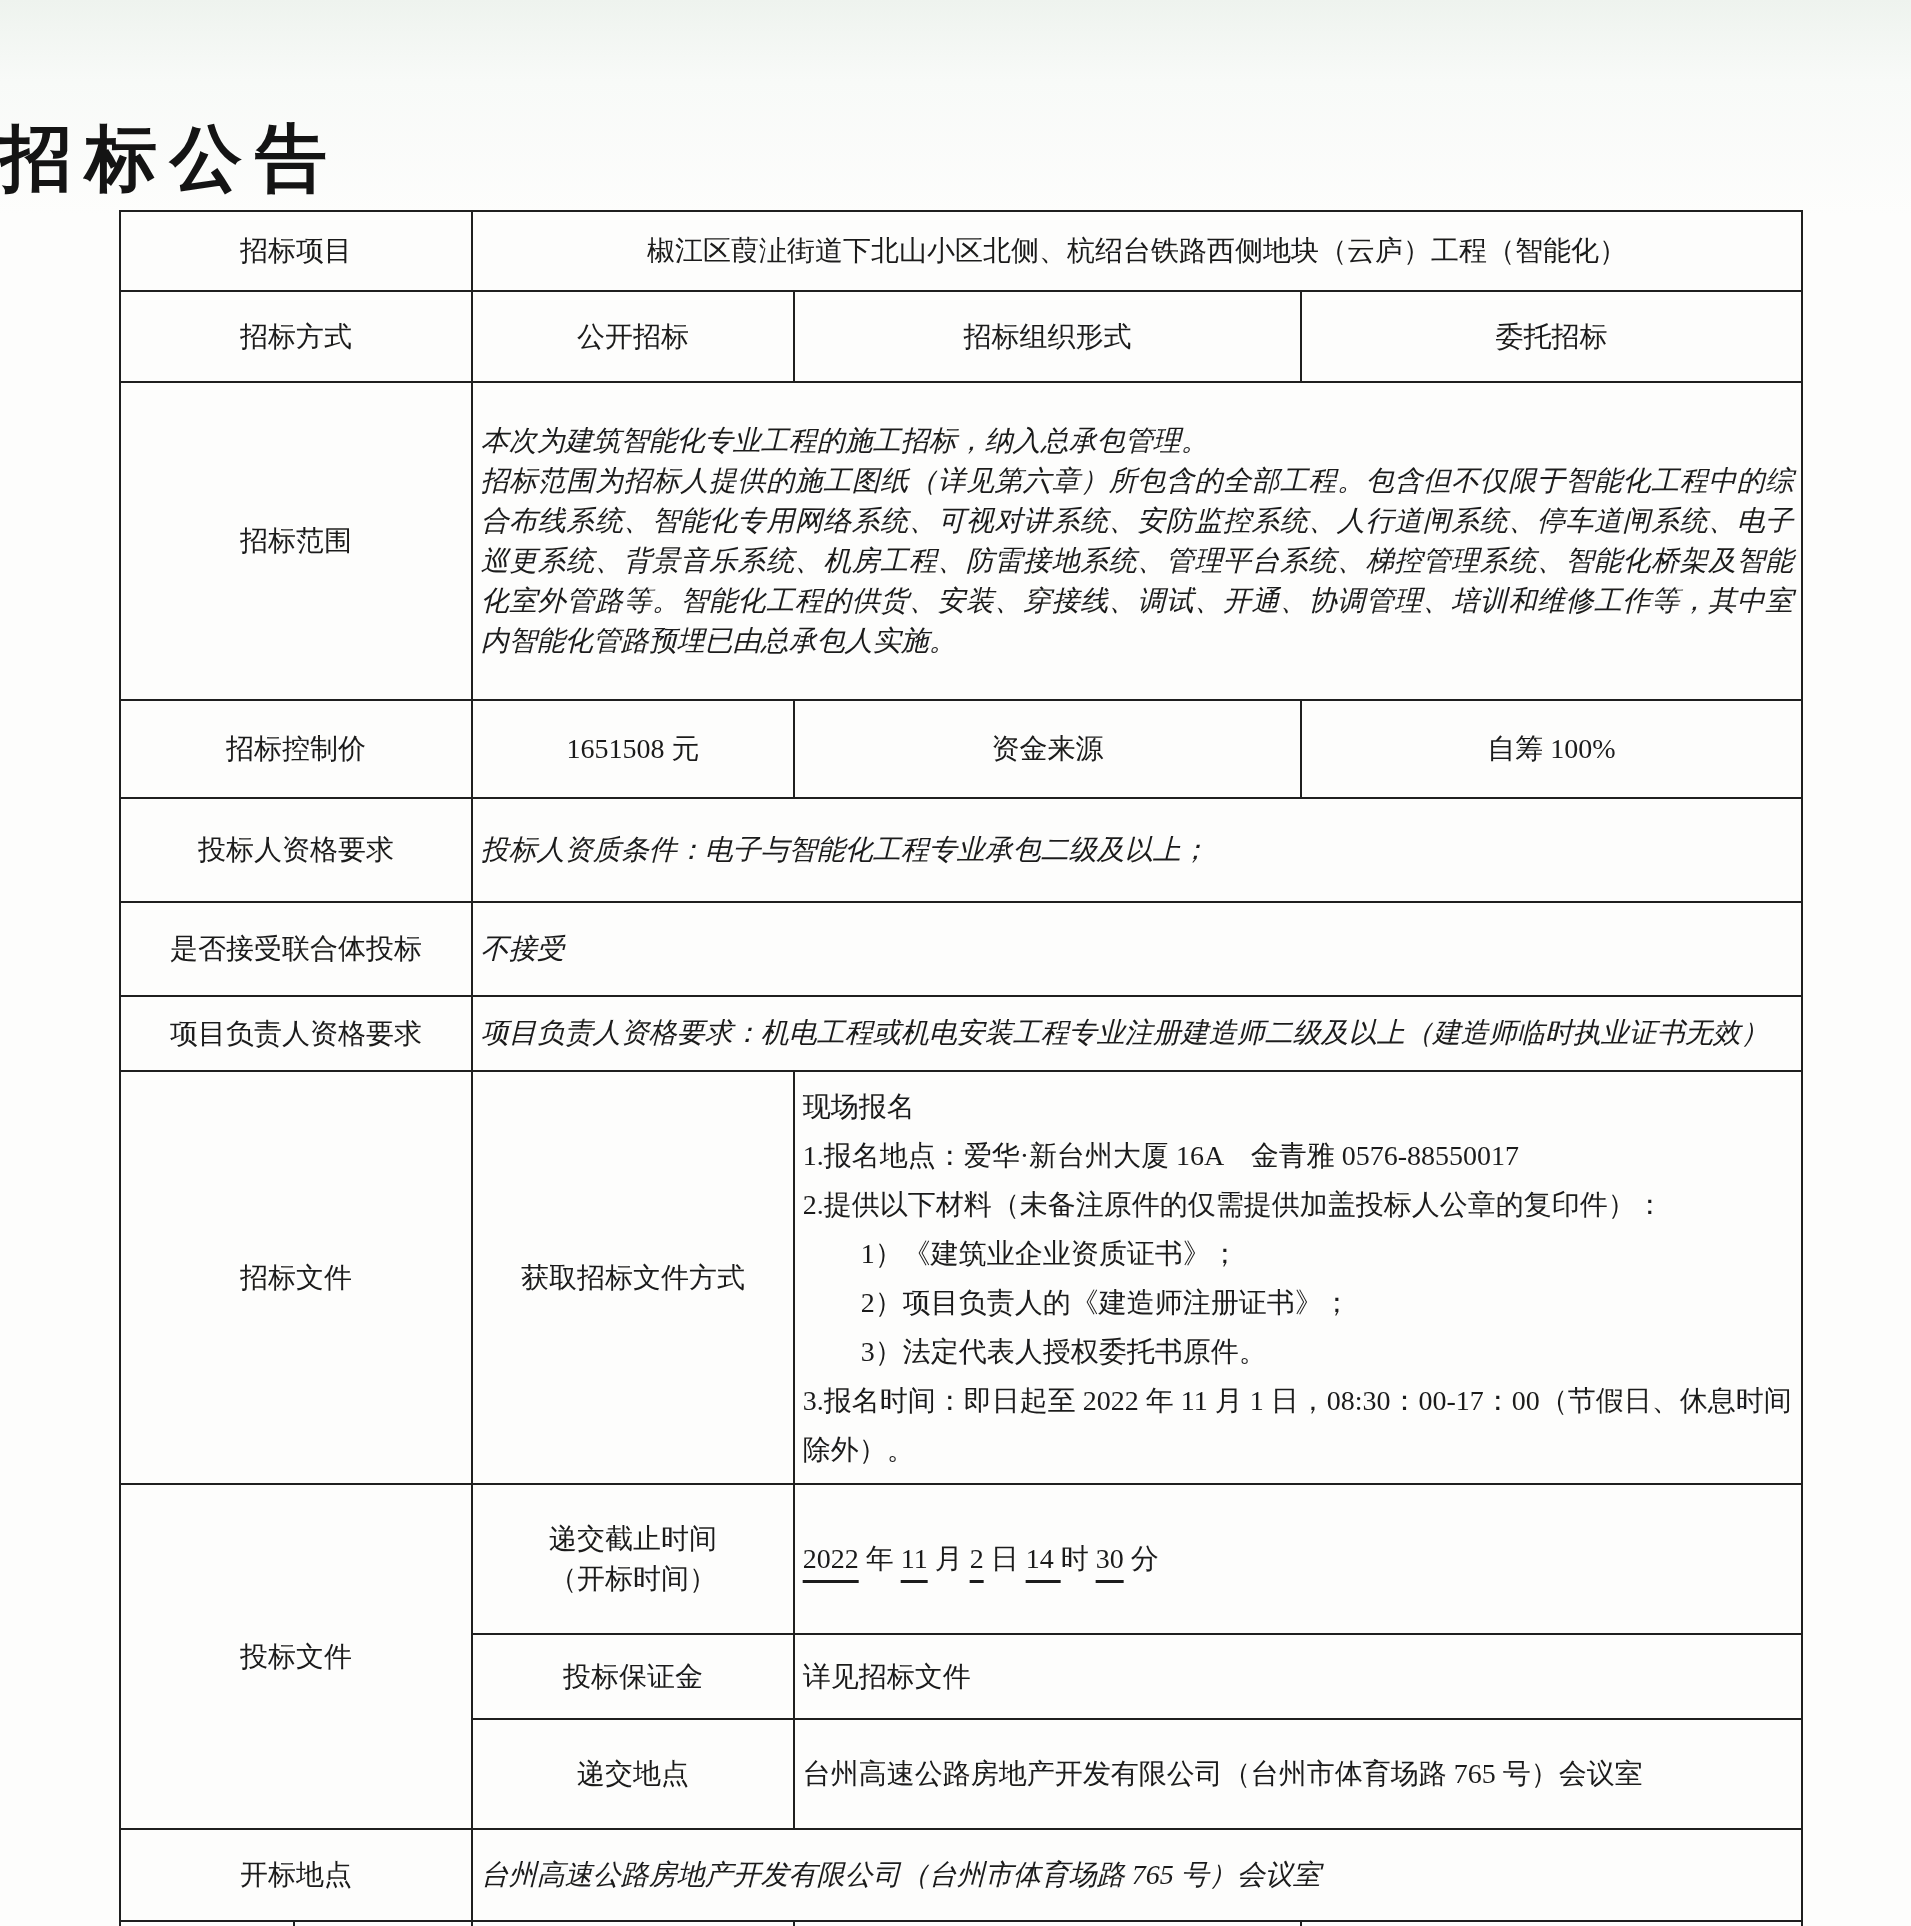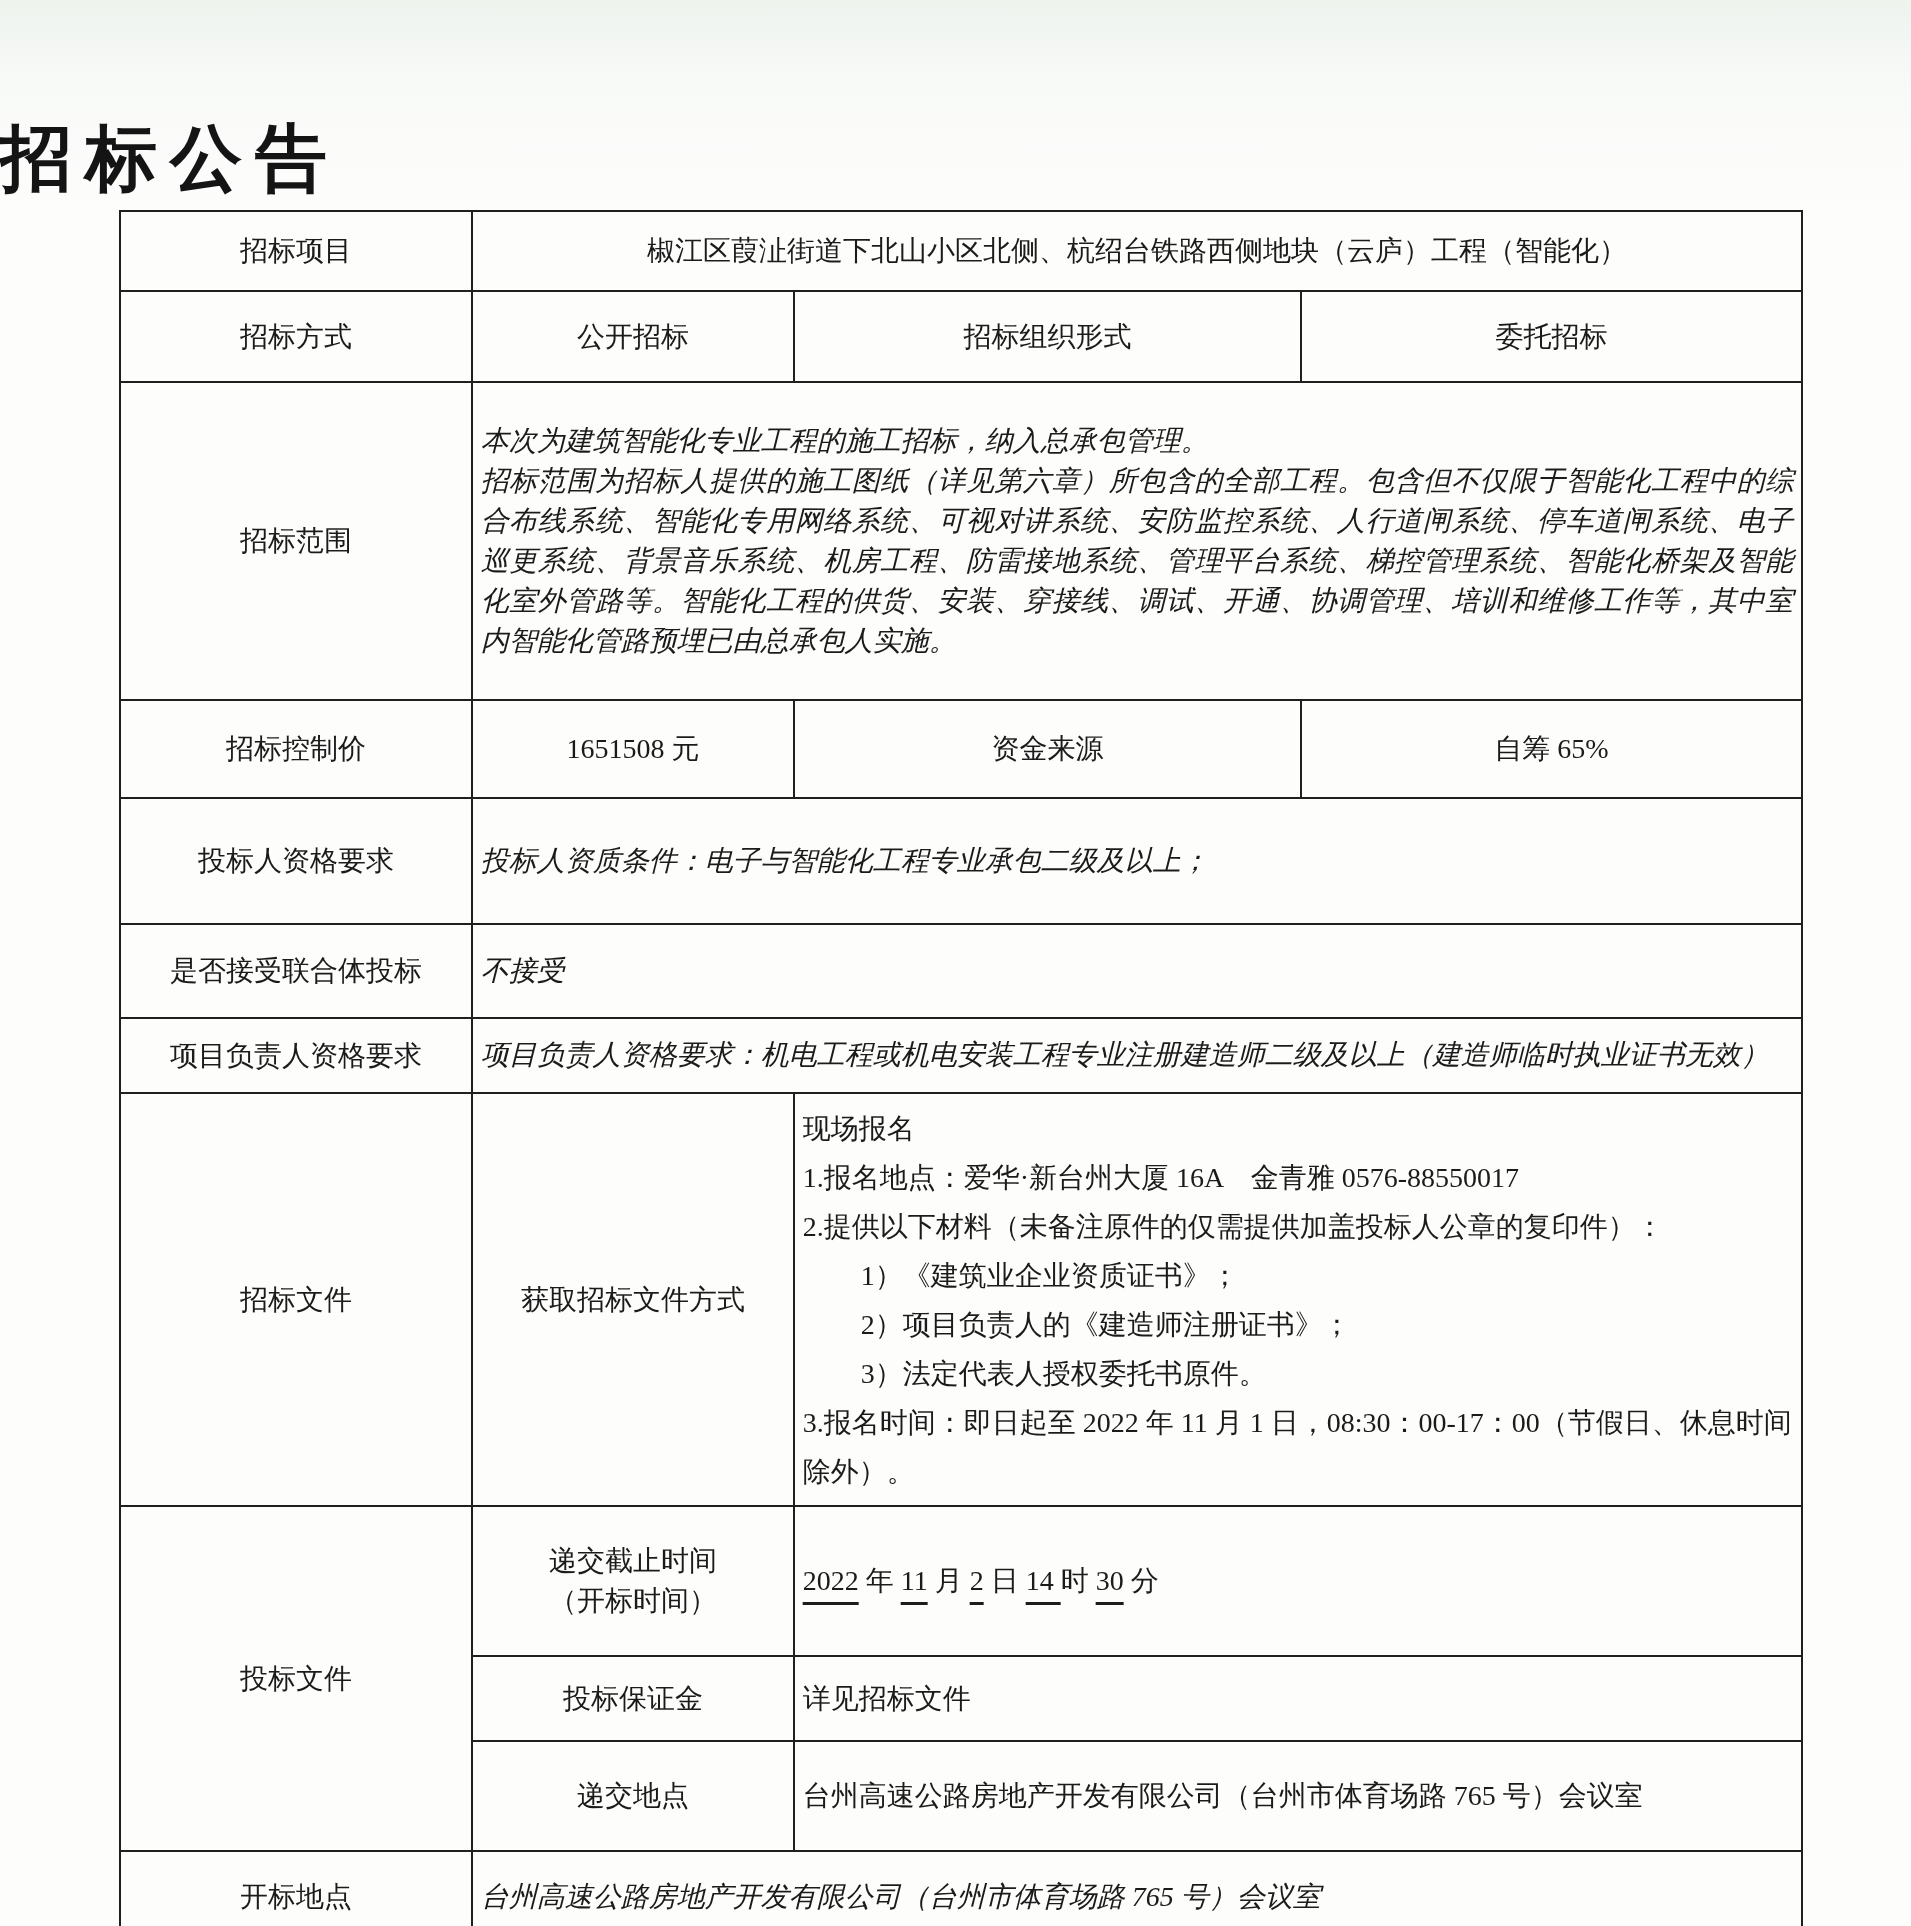--- a/index.html
+++ b/index.html
@@ -81,23 +81,23 @@
         <td class="lab" colspan="2">招标范围</td>
         <td class="val-l scope-cell" colspan="3">
           <p class="para just">本次为建筑智能化专业工程的施工招标，纳入总承包管理。</p>
           <p class="para just">招标范围为招标人提供的施工图纸（详见第六章）所包含的全部工程。包含但不仅限于智能化工程中的综合布线系统、智能化专用网络系统、可视对讲系统、安防监控系统、人行道闸系统、停车道闸系统、电子巡更系统、背景音乐系统、机房工程、防雷接地系统、管理平台系统、梯控管理系统、智能化桥架及智能化室外管路等。智能化工程的供货、安装、穿接线、调试、开通、协调管理、培训和维修工作等，其中室内智能化管路预埋已由总承包人实施。</p>
         </td>
       </tr>
       <tr style="height:98px">
         <td class="lab" colspan="2">招标控制价</td>
         <td class="val-c">1651508 元</td>
         <td class="lab">资金来源</td>
-        <td class="val-c">自筹 65%</td>
+        <td class="val-c">自筹 100%</td>
       </tr>
-      <tr style="height:126px">
+      <tr style="height:104px">
         <td class="lab" colspan="2">投标人资格要求</td>
         <td class="val-l" colspan="3">投标人资质条件：电子与智能化工程专业承包二级及以上；</td>
       </tr>
       <tr style="height:94px">
         <td class="lab" colspan="2">是否接受联合体投标</td>
         <td class="val-l" colspan="3">不接受</td>
       </tr>
       <tr style="height:75px">
         <td class="lab" colspan="2">项目负责人资格要求</td>
         <td class="val-l two-line" colspan="3">项目负责人资格要求：机电工程或机电安装工程专业注册建造师二级及以上（建造师临时执业证书无效）</td>

